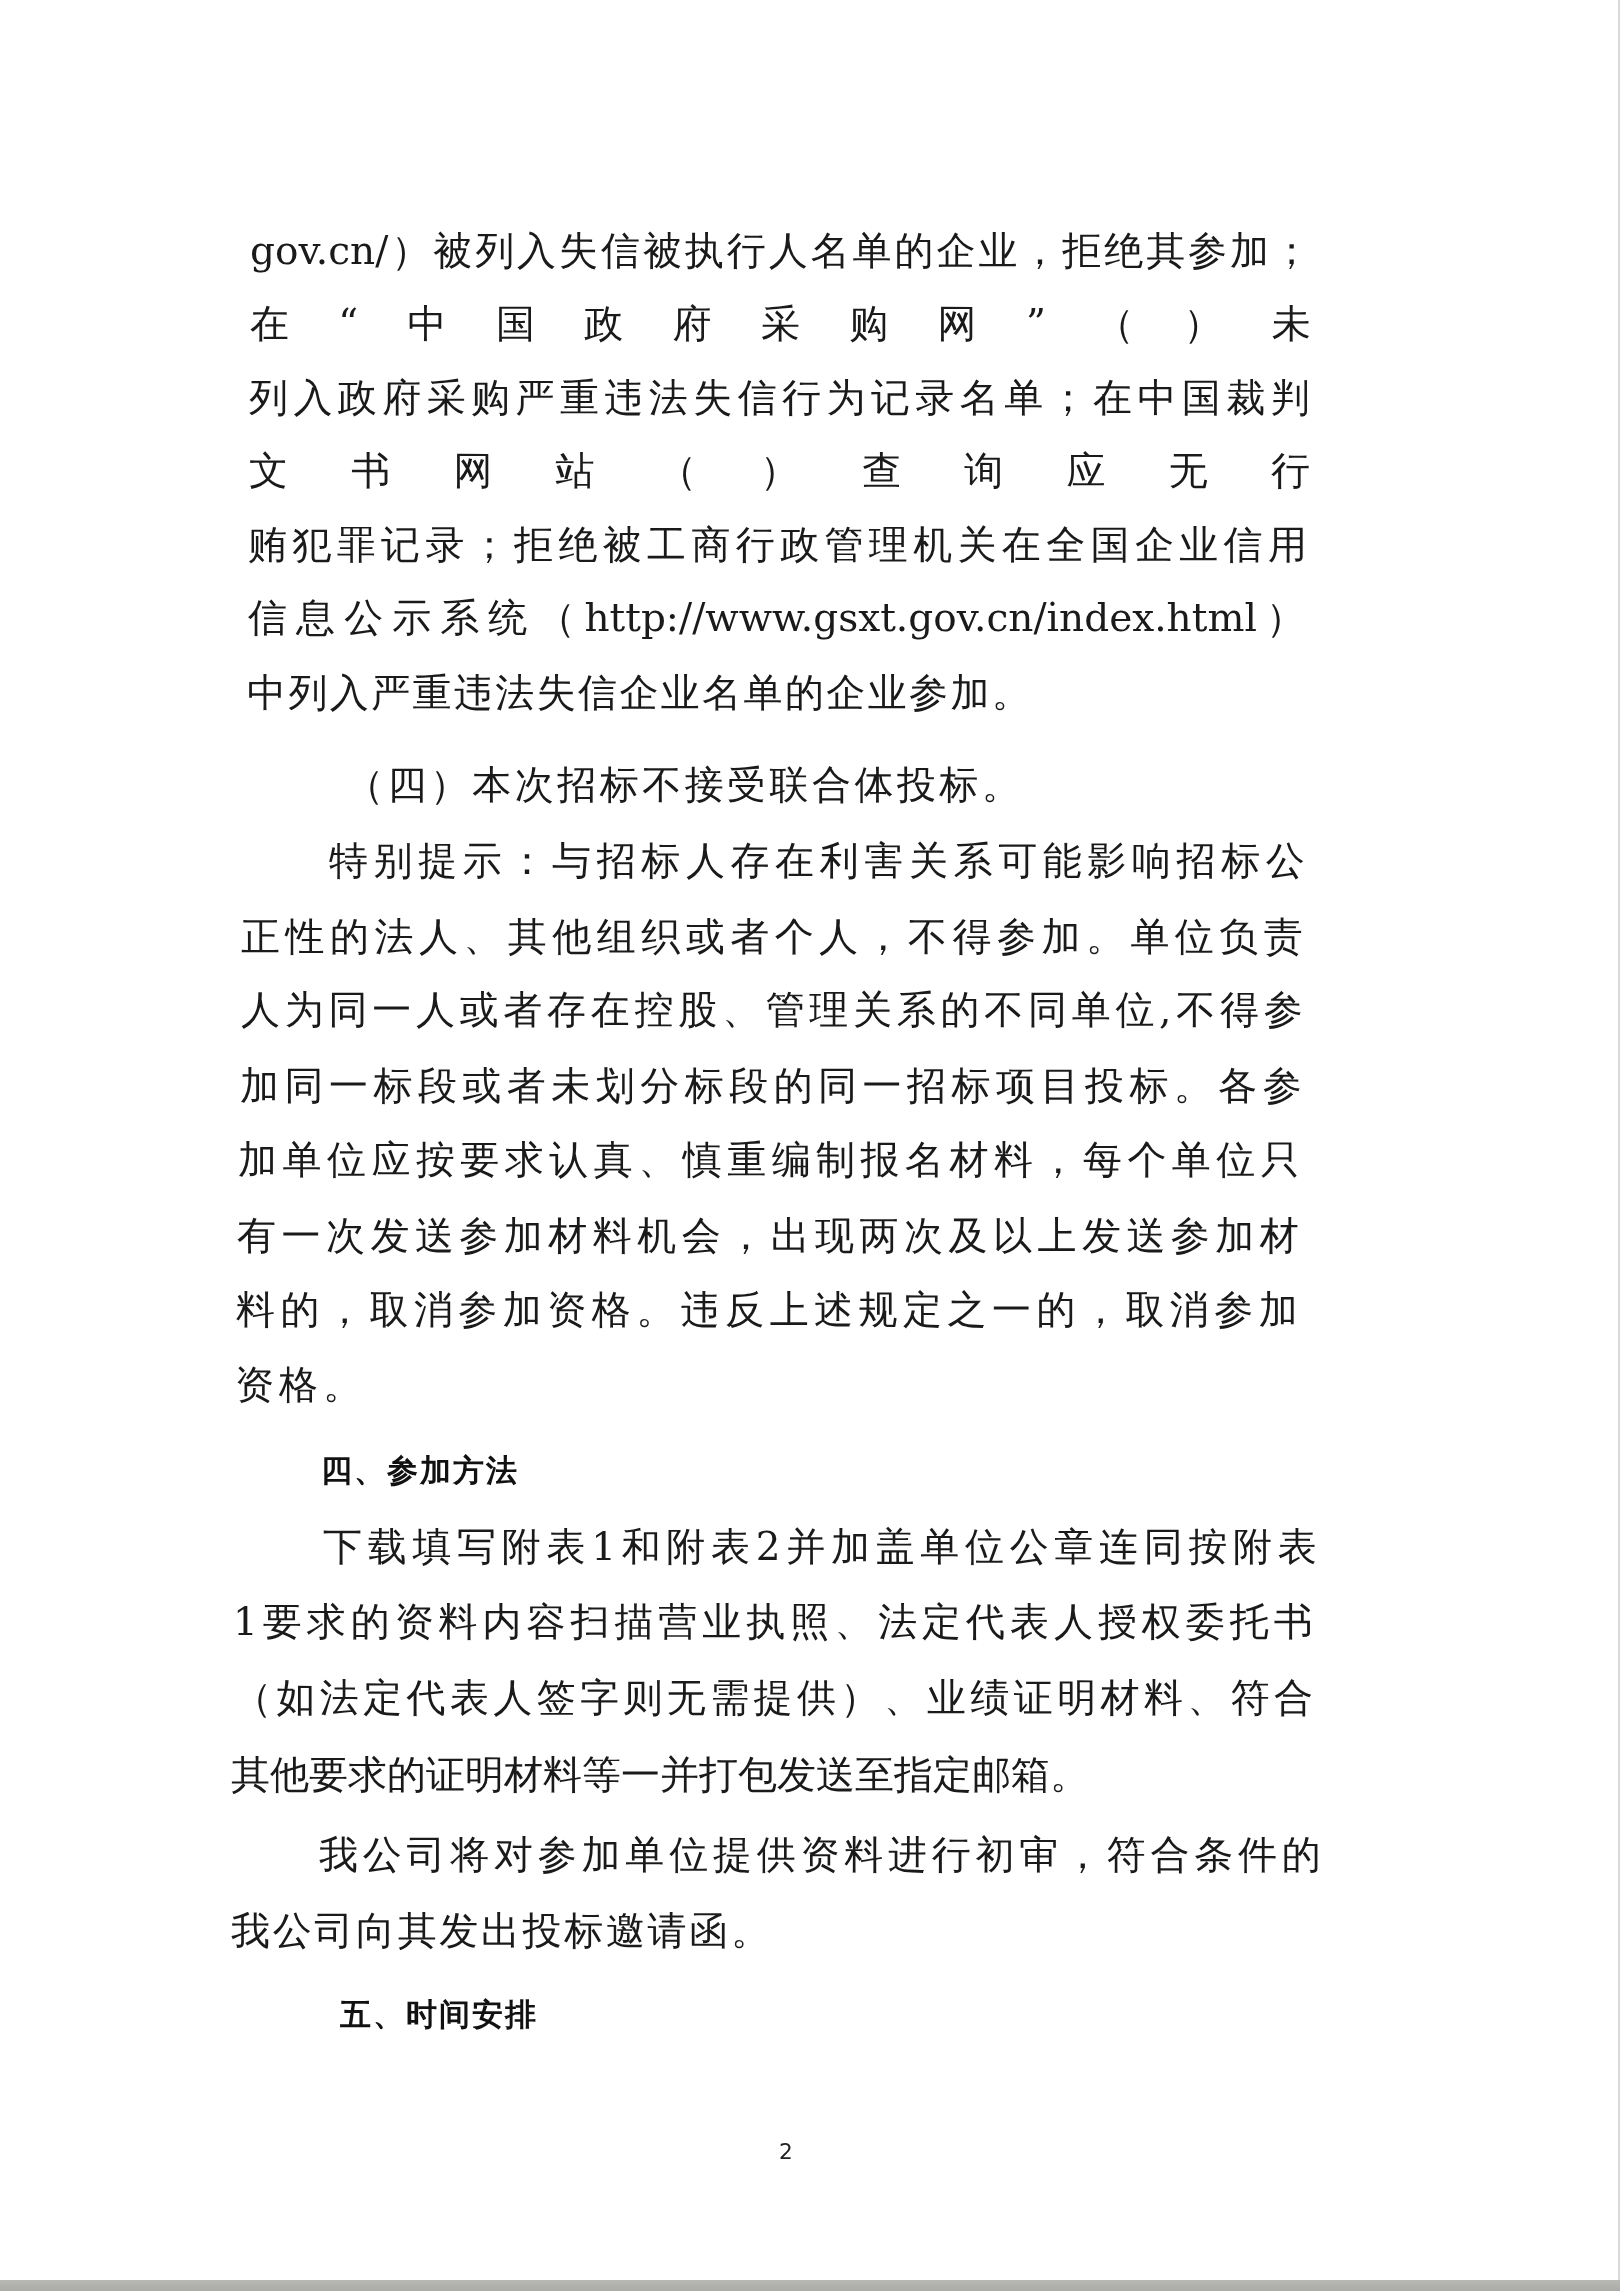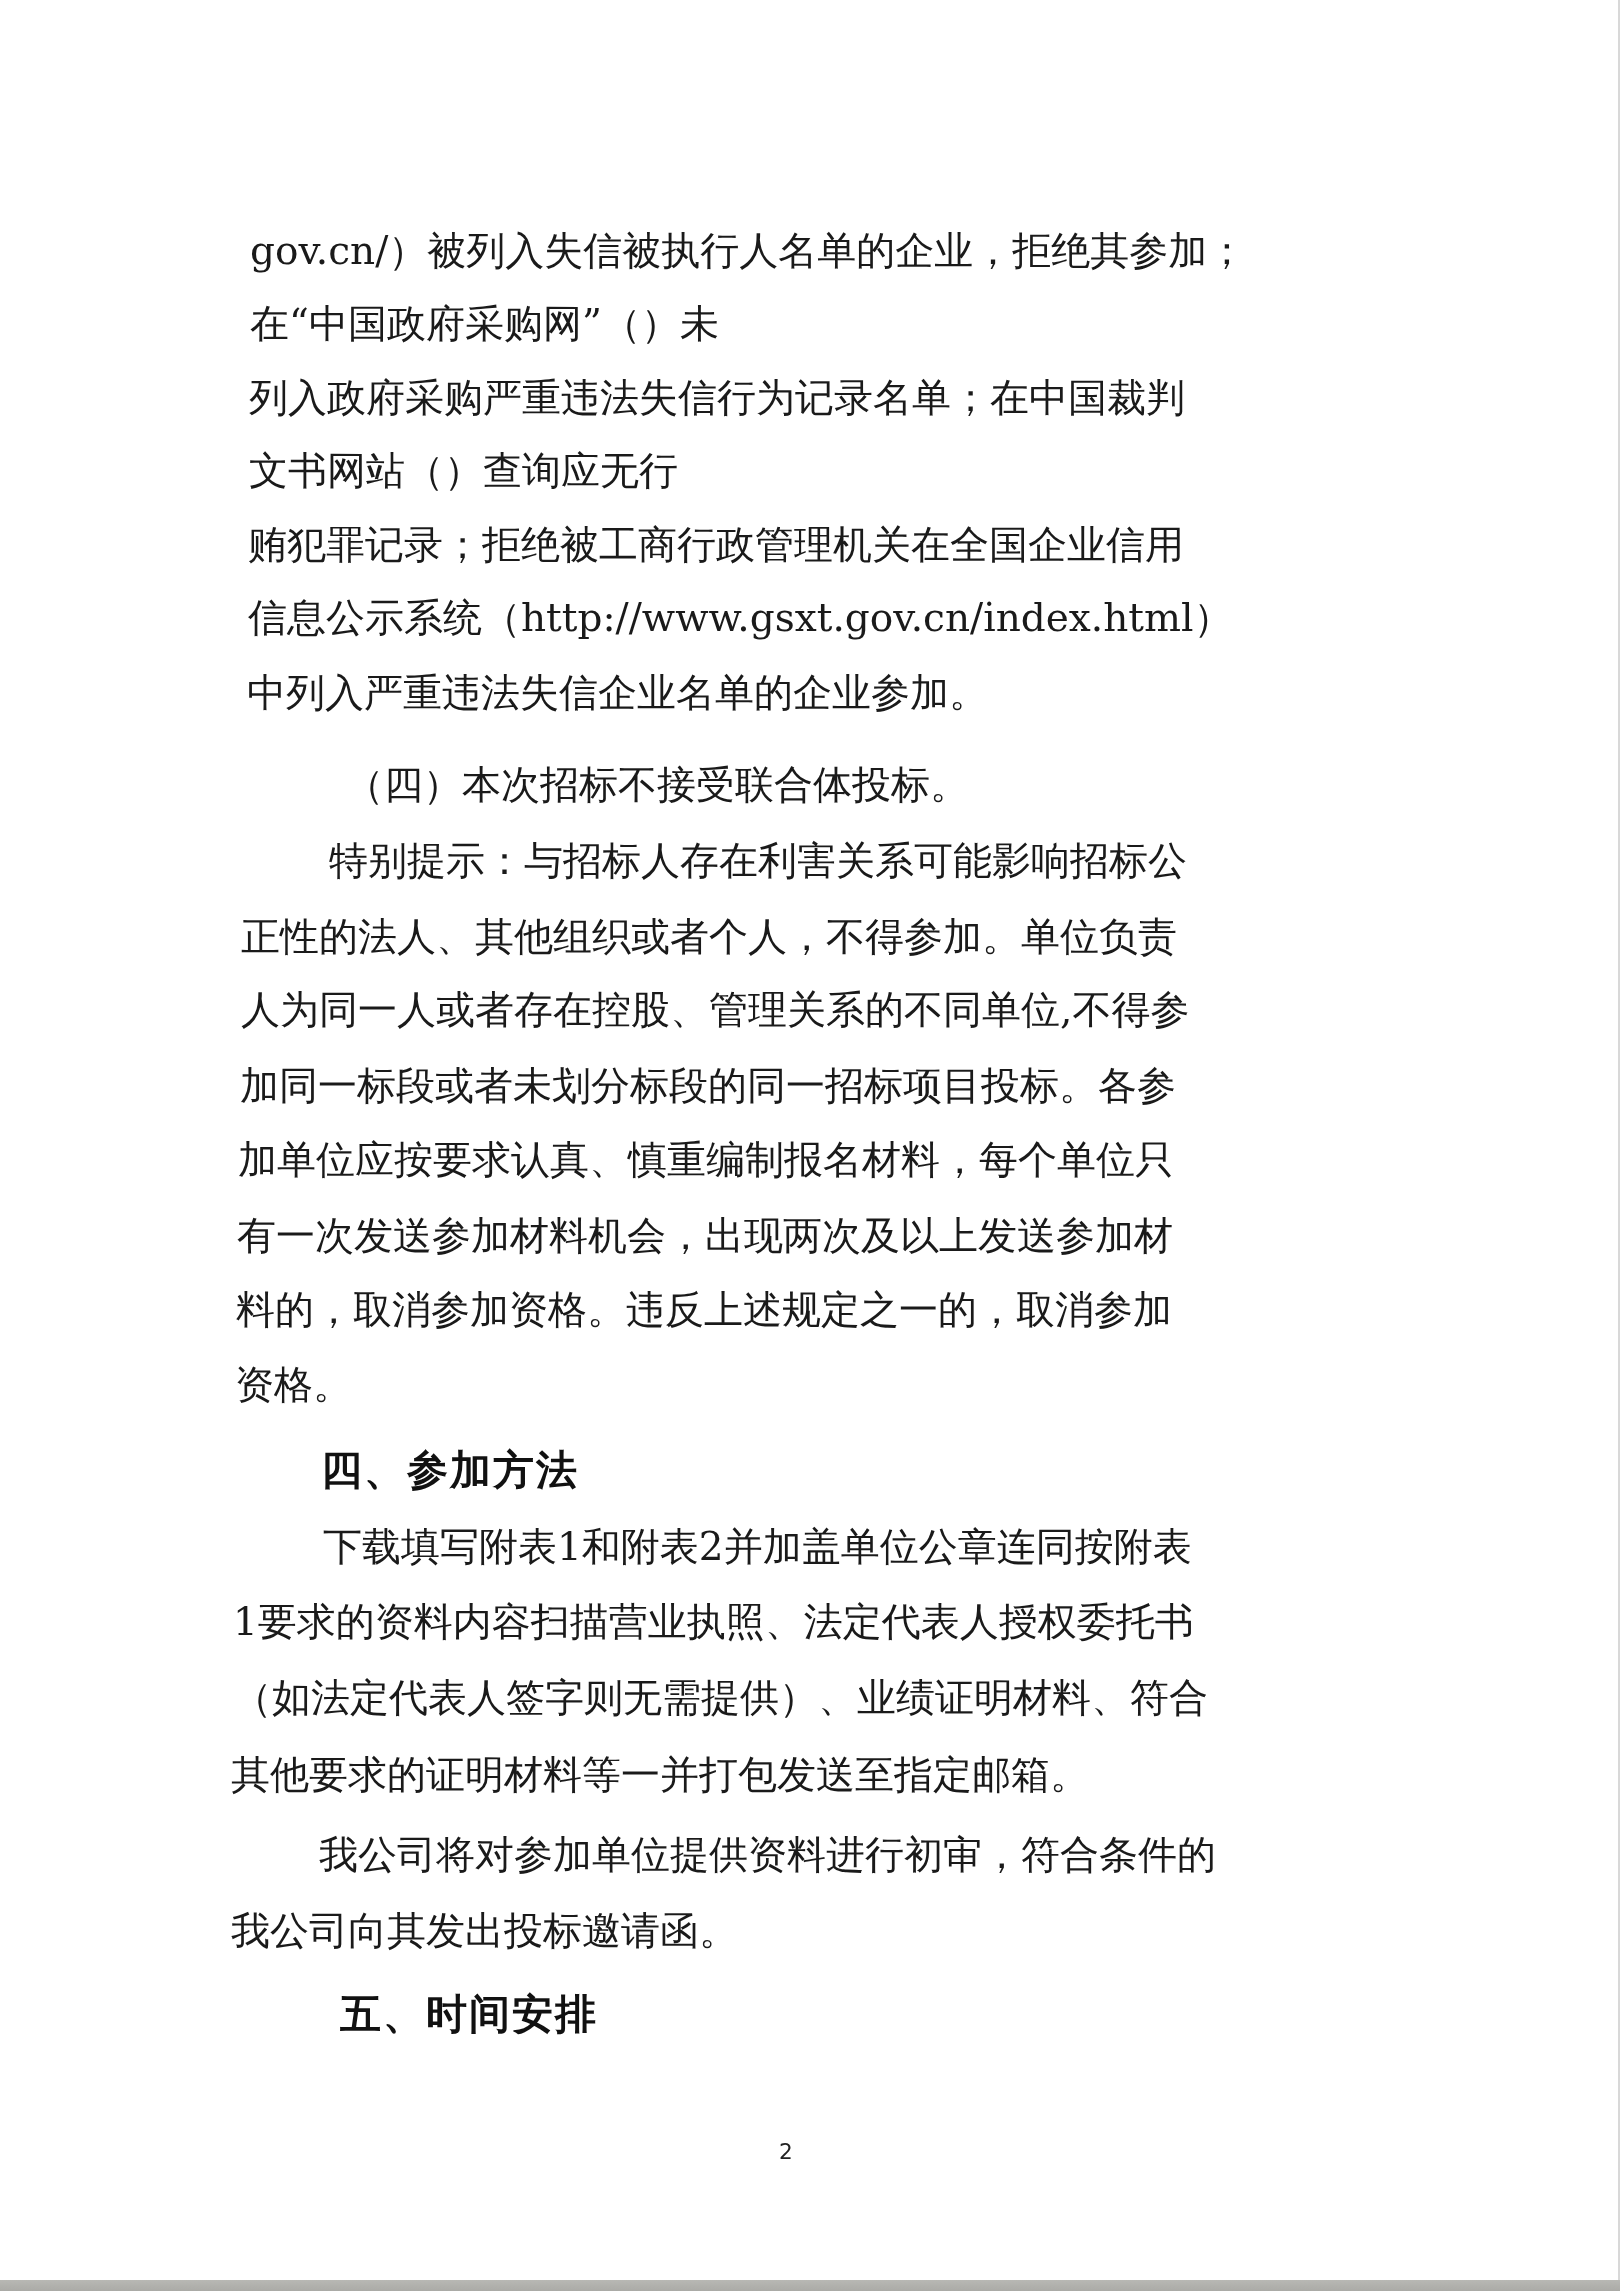--- a/index.html
+++ b/index.html
@@ -16,28 +16,28 @@
     font-family: "DejaVu Serif", "Liberation Serif", serif;
     color: #1a1a1a;
   }
   .line {
     position: absolute;
     height: 59px;
     line-height: 59px;
     font-size: 39px;
     white-space: nowrap;
     display: flex;
-    justify-content: flex-start;
+    justify-content: space-between;
     font-weight: normal;
   }
   .heading {
     position: absolute;
     height: 59px;
     line-height: 59px;
-    font-size: 41px;
+    font-size: 31px;
     font-family: "DejaVu Sans", "Liberation Sans", sans-serif;
     font-weight: bold;
     letter-spacing: 2px;
     color: #111;
     white-space: nowrap;
   }
   .page-number {
     position: absolute;
     left: 779px;
     top: 2139px;

